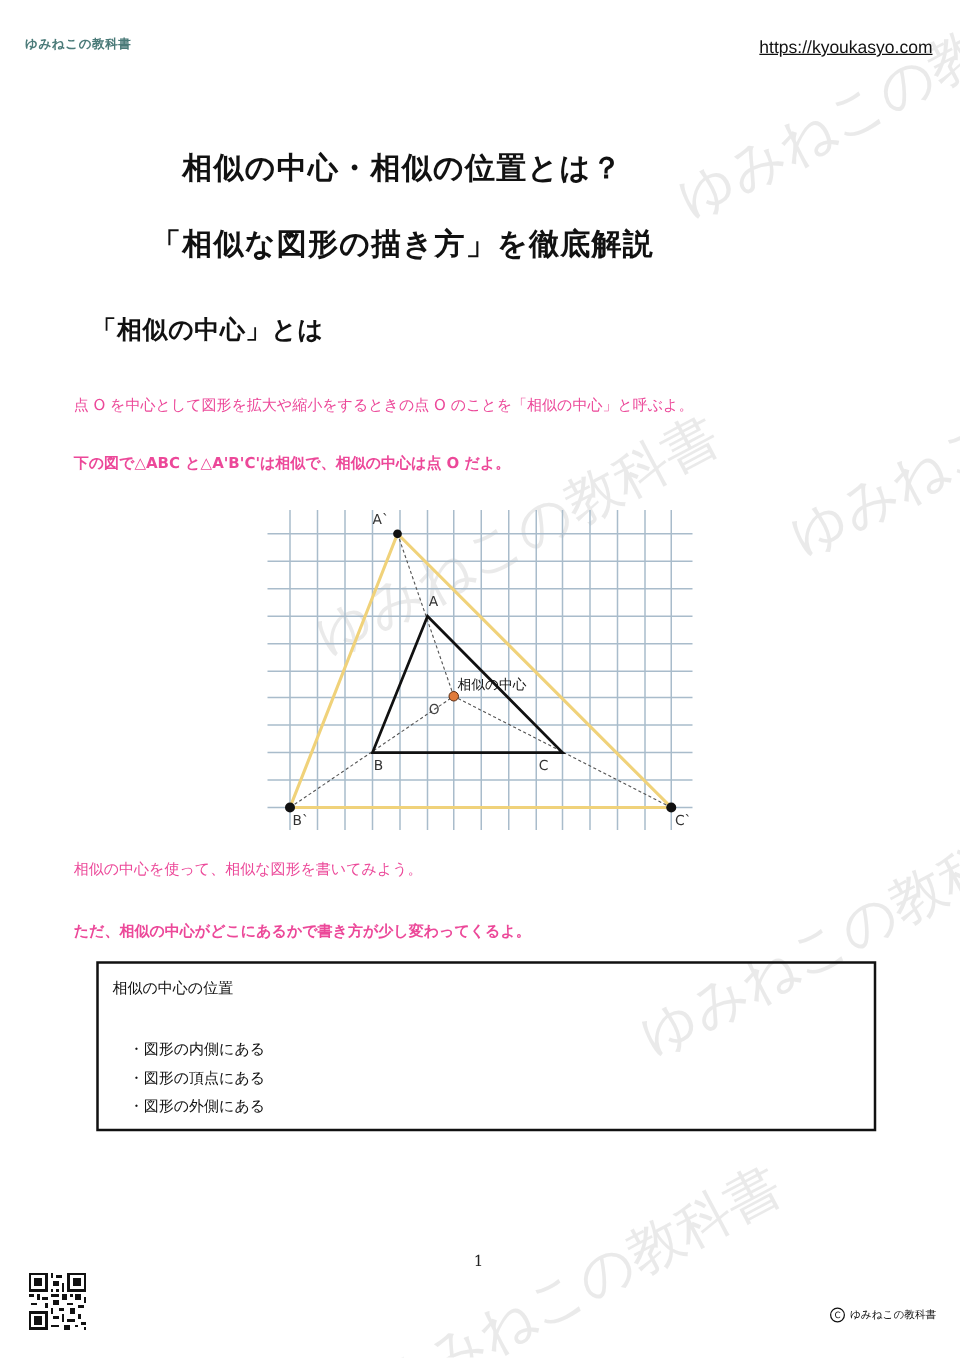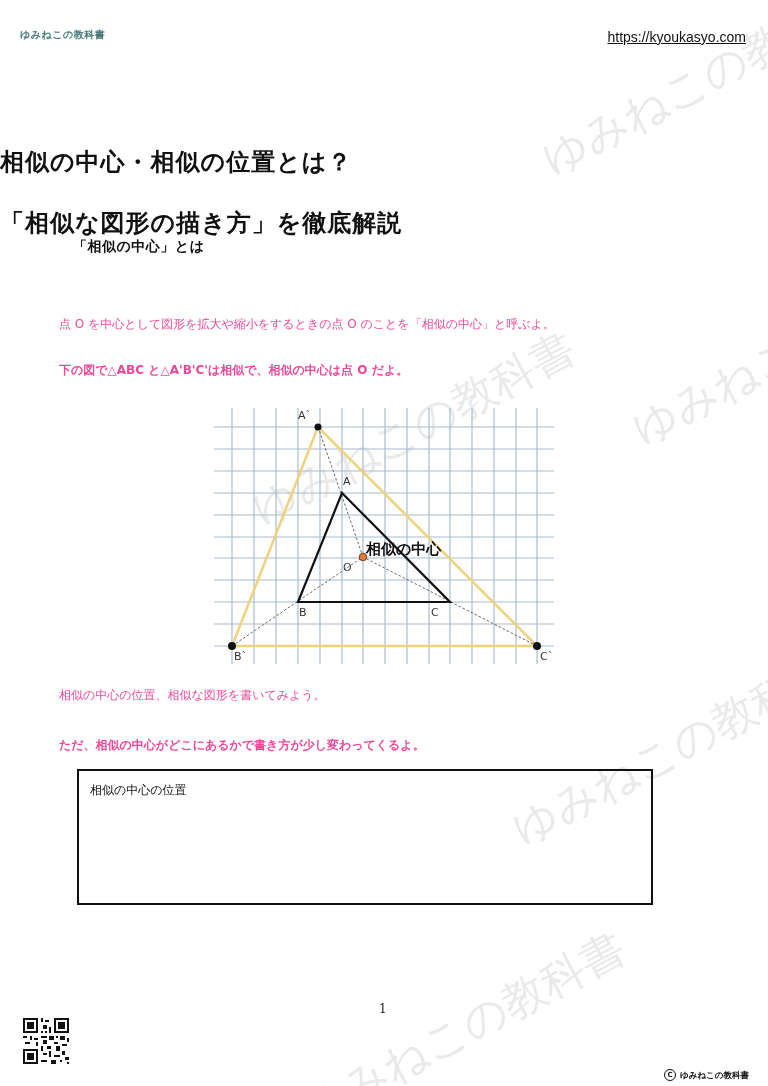--- a/index.html
+++ b/index.html
@@ -1,36 +1,36 @@
 <!DOCTYPE html>
 <html><head>
 <meta charset="utf-8">
 <style>
   html, body { margin: 0; padding: 0; background: #ffffff; }
   body { width: 768px; height: 1086px; position: relative; overflow: hidden;
          font-family: "DejaVu Sans", "Liberation Sans", sans-serif; color: #111; }
   .abs { position: absolute; }
   .logo { left: 20px; top: 28px; font-size: 10px; font-weight: bold; color: #4a7a78; letter-spacing: 0.5px; }
   .url { right: 22px; top: 29px; font-size: 14px; color: #111; font-family: "Liberation Sans", sans-serif; text-decoration: underline; }
-  .title { left: 0; width: 644px; text-align: left; font-size: 24px; font-weight: bold; line-height: 44px; color: #111; letter-spacing: 1px; margin-top: 28px; }
+  .title { left: 0; width: 644px; text-align: center; font-size: 24px; font-weight: bold; line-height: 44px; color: #111; letter-spacing: 1px; }
   .title1 { top: 112px; }
   .title2 { top: 173px; }
-  .h2 { left: 73px; top: 238px; font-size: 14px; font-weight: bold; letter-spacing: 0.5px; font-family: Liberation Mono, monospace; }
+  .h2 { left: 73px; top: 250px; font-size: 20px; font-weight: bold; letter-spacing: 0.5px; font-family: Liberation Mono, monospace; }
   .p { left: 59px; font-size: 12px; color: #ec4899; }
   .p1 { top: 316px; }
   .p2 { top: 362px; font-weight: bold; }
   .p3 { top: 687px; }
   .p4 { top: 737px; font-weight: bold; }
   .figure { left: 0; top: 0; width: 768px; height: 1086px; pointer-events: none; }
-  .box { left: 77px; top: 769px; width: 576px; height: 136px; border: 2.5px solid #111; box-sizing: border-box; }
+  .box { left: 77px; top: 769px; width: 624px; height: 136px; border: 2.5px solid #111; box-sizing: border-box; }
   .box-title { position: absolute; left: 11px; top: 11px; font-size: 12px; }
   .box-list { position: absolute; left: 24px; top: 57px; margin: 0; padding: 0; list-style: none; font-size: 12px; line-height: 23px; }
   .pagenum { left: 379px; top: 1002px; font-size: 12px; font-family: "DejaVu Serif", serif; color: #222; }
   .qr { left: 23px; top: 1018px; width: 46px; height: 46px; }
-  .copyright { left: 664px; top: 1046px; font-size: 8.5px; font-weight: bold; color: #111; margin-top: 23px; }
+  .copyright { left: 664px; top: 1046px; font-size: 8.5px; font-weight: normal; color: #111; }
   .copyright .c { display: inline-block; width: 10px; height: 10px; border: 1.3px solid #111; border-radius: 50%; font-size: 7px; line-height: 10px; text-align: center; margin-right: 4px; vertical-align: middle; }
   .wm { color: rgba(180,180,180,0.28); font-size: 44px; transform-origin: left bottom; white-space: nowrap; pointer-events: none; }
 </style>
 </head>
 <body>
 
 <div class="abs wm" style="left:270px; top:480px; transform: rotate(-28deg);">ゆみねこの教科書</div>
 <div class="abs wm" style="left:530px; top:800px; transform: rotate(-28deg);">ゆみねこの教科書</div>
 <div class="abs wm" style="left:650px; top:400px; transform: rotate(-28deg);">ゆみねこの教科書</div>
 <div class="abs wm" style="left:320px; top:1080px; transform: rotate(-28deg);">ゆみねこの教科書</div>
@@ -94,27 +94,32 @@
   <circle cx="363" cy="557" r="3.8" fill="#e07a3a" stroke="#5a2a10" stroke-width="0.8"></circle>
 </svg>
 
 <div class="abs" style="left:298px; top:409px; font-size:11px; color:#333;">A`</div>
 <div class="abs" style="left:343px; top:475px; font-size:11px; color:#333;">A</div>
 <div class="abs" style="left:343px; top:561px; font-size:11px; color:#444;">O</div>
 <div class="abs" style="left:299px; top:606px; font-size:11px; color:#333;">B</div>
 <div class="abs" style="left:431px; top:606px; font-size:11px; color:#333;">C</div>
 <div class="abs" style="left:234px; top:650px; font-size:11px; color:#333;">B`</div>
 <div class="abs" style="left:540px; top:650px; font-size:11px; color:#333;">C`</div>
-<div class="abs" style="left:366px; top:540px; font-size:15px; font-weight:bold; color:#111;">相似の中心</div>
+<div class="abs" style="left:366px; top:540px; font-size:11px; font-weight:normal; color:#111;">相似の中心</div>
 
-<div class="abs p p3">相似の中心の位置、相似な図形を書いてみよう。</div>
+<div class="abs p p3">相似の中心を使って、相似な図形を書いてみよう。</div>
 <div class="abs p p4">ただ、相似の中心がどこにあるかで書き方が少し変わってくるよ。</div>
 
 <div class="abs box">
   <div class="box-title">相似の中心の位置</div>
+  <ul class="box-list">
+    <li>・図形の内側にある</li>
+    <li>・図形の頂点にある</li>
+    <li>・図形の外側にある</li>
+  </ul>
 </div>
 
 <div class="abs pagenum">1</div>
 <svg class="abs qr" viewBox="0 0 21 21" xmlns="http://www.w3.org/2000/svg" shape-rendering="crispEdges">
   <rect width="21" height="21" fill="#fff"></rect>
   <g fill="#111">
     <rect x="0" y="0" width="7" height="7"></rect>
       <rect x="1" y="1" width="5" height="5" fill="#fff"></rect>
       <rect x="2" y="2" width="3" height="3"></rect>
     <rect x="14" y="0" width="7" height="7"></rect>

